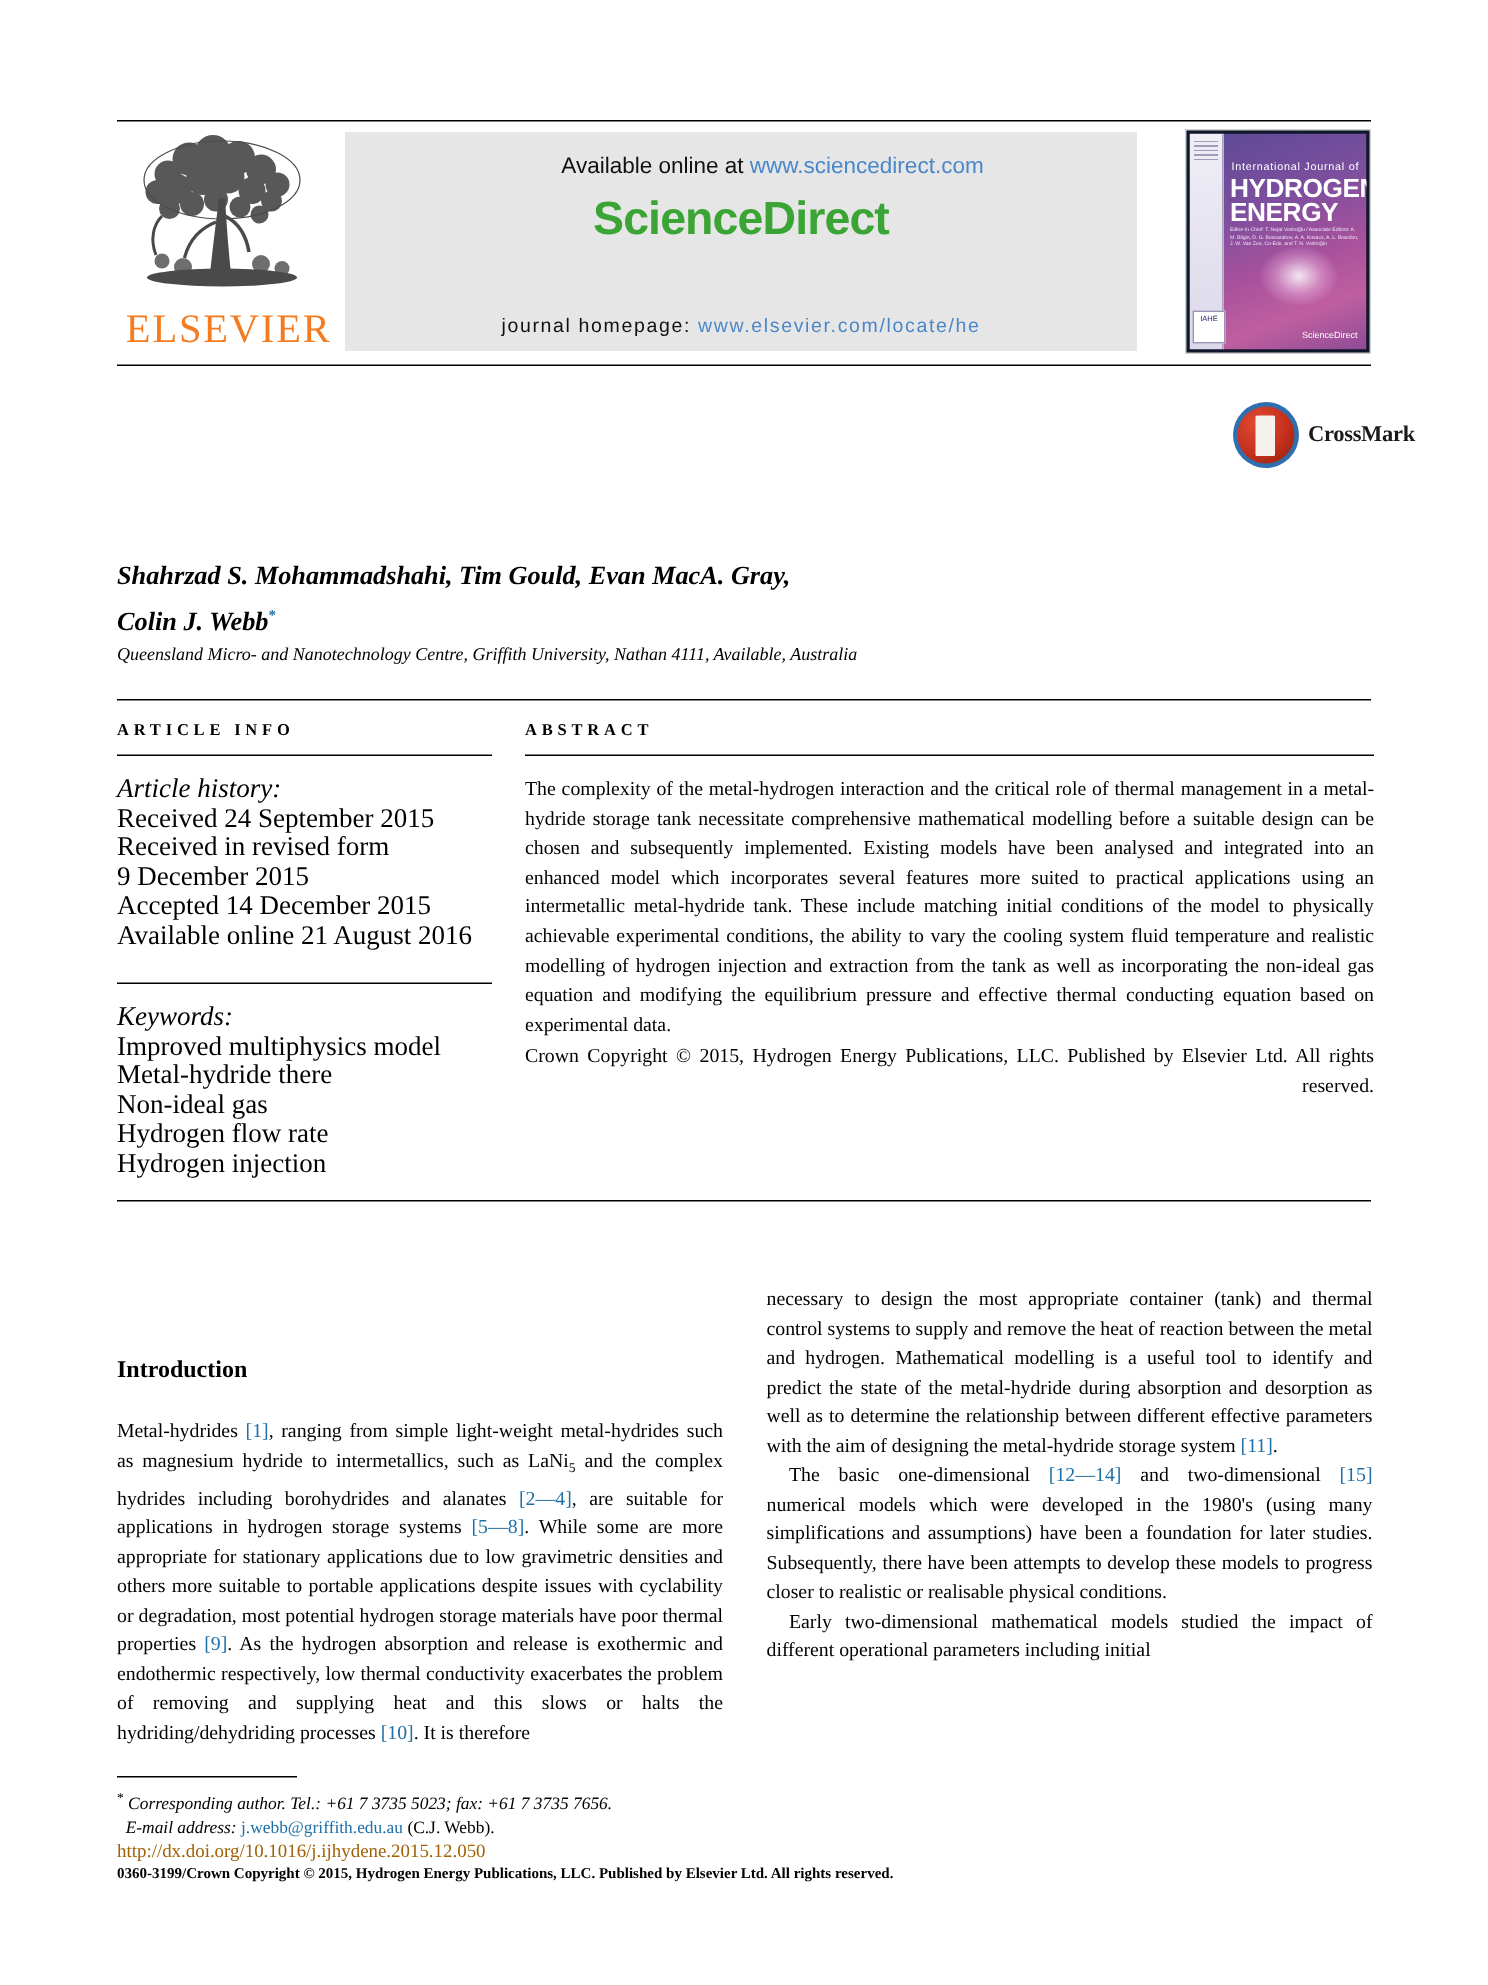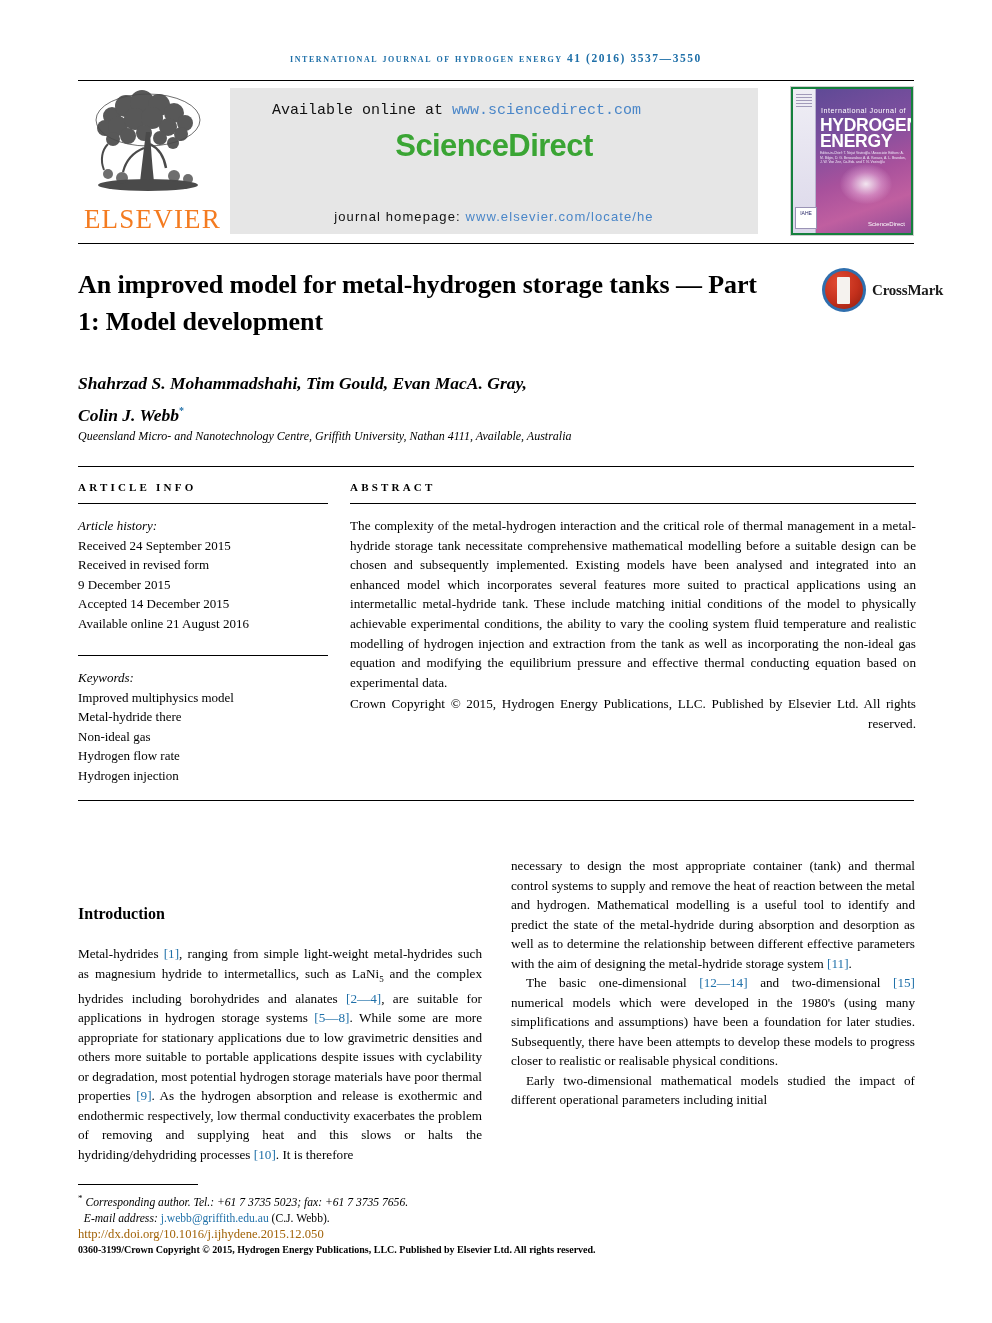--- a/index.html
+++ b/index.html
@@ -71,22 +71,22 @@
 
   .sd-banner {
     position: absolute;
     left: 152px; top: 4px;
     width: 528px; height: 146px;
     background: #e6e6e6;
   }
   .sd-available {
     position: absolute;
     left: 0; right: 0; top: 14px;
-    text-align: left;
-    font-family: Liberation Mono, monospace;
+    text-align: center;
+    font-family: Liberation Sans, sans-serif;
     font-size: 15px;
     color: #111;
     padding-left: 42px;
   }
   .sd-available a { color: #4a86c8; text-decoration: none; }
   .sd-logo {
     position: absolute;
     left: 0; right: 0; top: 40px;
     text-align: center;
     font-family: "Liberation Sans", sans-serif;
@@ -104,21 +104,21 @@
     letter-spacing: 1.1px;
     color: #111;
   }
   .sd-homepage a { color: #4a86c8; text-decoration: none; }
 
   
   .cover {
     position: absolute;
     right: 0; top: 2px;
     width: 124px; height: 150px;
-    background: #15803d;
+    background: #0f172a;
     border: 1px solid #cfcfcf;
     box-sizing: border-box;
     overflow: hidden;
   }
   .cover-inner { position:absolute; inset:2px; overflow:hidden; }
   .cover-spine {
     position: absolute; left: 0; top: 0; bottom: 0; width: 22px;
     background: linear-gradient(180deg,#efeef5 0%,#dcd8ea 100%);
     border-right: 1px solid #b9b3cf;
   }
@@ -258,21 +258,21 @@
   }
   .sec-head {
     font-family: "Liberation Serif", serif;
     font-size: 11px;
     font-weight: bold;
     letter-spacing: 3.2px;
     margin-bottom: 10px;
   }
   .hr-thin { height:1px; background:#000; margin-bottom: 12px; }
   .info-line {
-    font-size: 13px;
+    font-size: 18px;
     font-style: italic;
     line-height: 19.5px;
   }
   .info-body { font-style: normal; }
   .kw-block { margin-top: 22px; }
   .abs-text {
     font-size: 13.2px;
     line-height: 19.6px;
     text-align: justify;
   }
@@ -342,21 +342,20 @@
     width: 838px;
     font-size: 10px;
     font-weight: bold;
   }
 </style>
 </head>
 <body>
 
 <div class="page">
 
-  <div class="running-head">International Journal of Hydrogen Energy 41 (2016) 3537—3550</div>
   <div class="rule-top"></div>
 
   <div class="masthead">
 
     <div class="elsevier-logo">
       <svg class="tree-wrap" viewBox="0 0 143 118">
         <g fill="#4a4a4a">
           <ellipse cx="70" cy="34" rx="52" ry="26" fill="none" stroke="#4a4a4a" stroke-width="0.8"></ellipse>
           <g opacity="0.92">
             <circle cx="34" cy="30" r="9"></circle>
@@ -418,21 +417,20 @@
         </div>
         <div class="cover-ihe">
           <div class="cover-ihe-t">IAHE</div>
         </div>
       </div>
     </div>
   </div>
 
   <div class="rule-under-masthead"></div>
 
-  <div class="title">An improved model for metal-hydrogen storage tanks — Part 1: Model development</div>
 
   <div class="crossmark">
     <div class="crossmark-badge">
       <div class="crossmark-inner">
         <div class="crossmark-book"></div>
       </div>
     </div>
     <div class="crossmark-text">CrossMark</div>
   </div>
 

